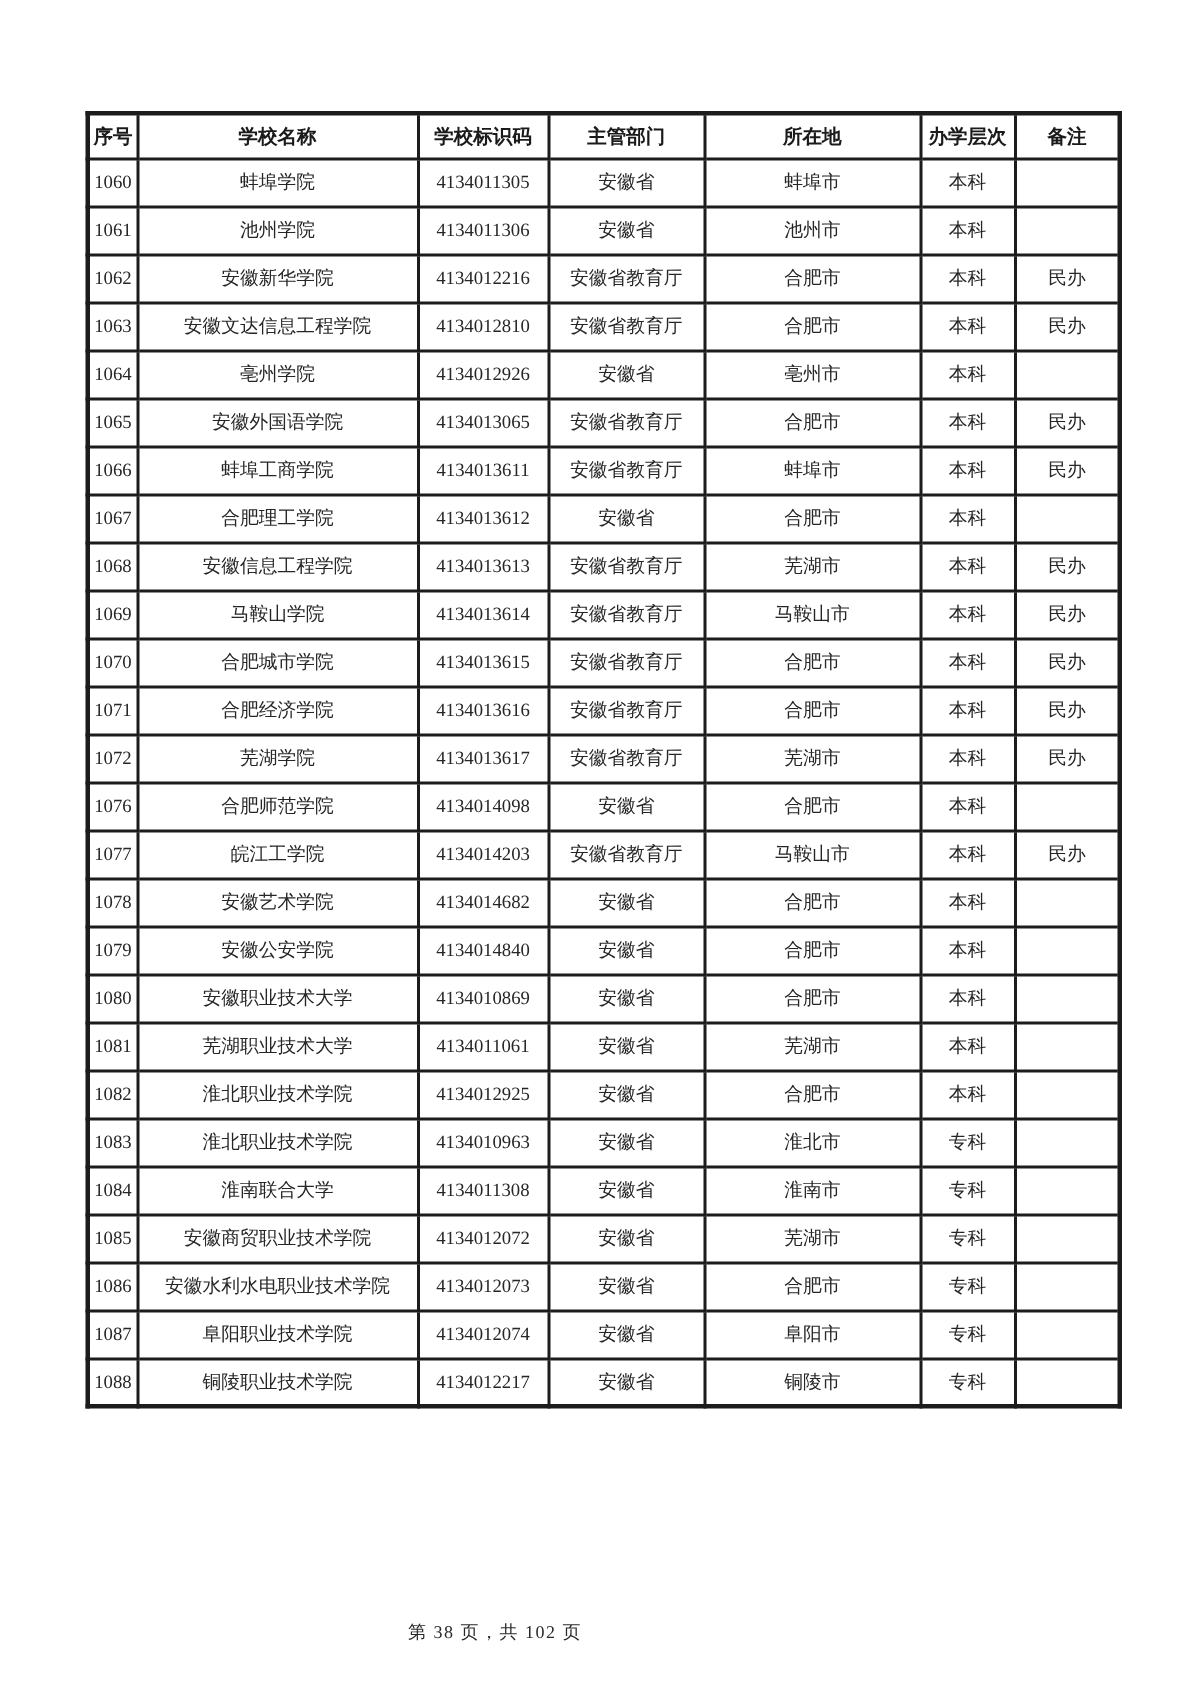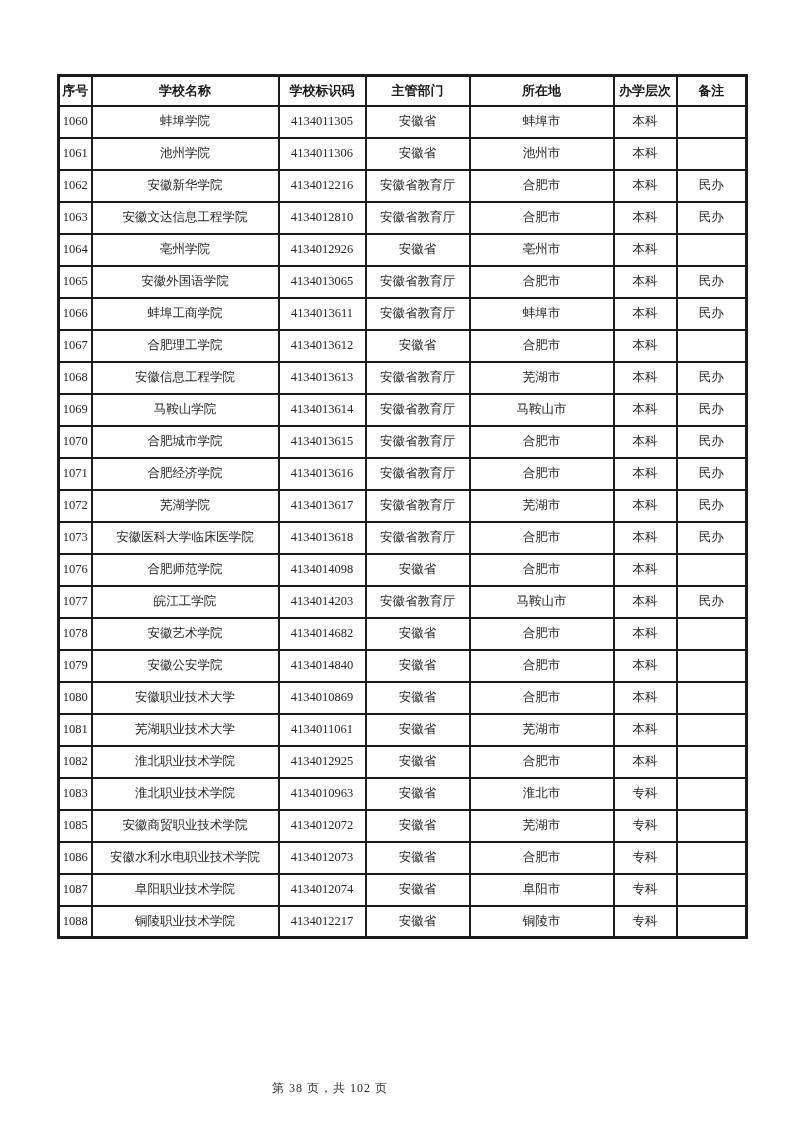--- a/index.html
+++ b/index.html
@@ -202,29 +202,20 @@
         <tr>
           <td>1072</td>
           <td>芜湖学院</td>
           <td>4134013617</td>
           <td>安徽省教育厅</td>
           <td>芜湖市</td>
           <td>本科</td>
           <td>民办</td>
         </tr>
         <tr>
-          <td>1073</td>
-          <td>安徽医科大学临床医学院</td>
-          <td>4134013618</td>
-          <td>安徽省教育厅</td>
-          <td>合肥市</td>
-          <td>本科</td>
-          <td>民办</td>
-        </tr>
-        <tr>
           <td>1076</td>
           <td>合肥师范学院</td>
           <td>4134014098</td>
           <td>安徽省</td>
           <td>合肥市</td>
           <td>本科</td>
           <td></td>
         </tr>
         <tr>
           <td>1077</td>
@@ -283,20 +274,29 @@
         <tr>
           <td>1083</td>
           <td>淮北职业技术学院</td>
           <td>4134010963</td>
           <td>安徽省</td>
           <td>淮北市</td>
           <td>专科</td>
           <td></td>
         </tr>
         <tr>
+          <td>1084</td>
+          <td>淮南联合大学</td>
+          <td>4134011308</td>
+          <td>安徽省</td>
+          <td>淮南市</td>
+          <td>专科</td>
+          <td></td>
+        </tr>
+        <tr>
           <td>1085</td>
           <td>安徽商贸职业技术学院</td>
           <td>4134012072</td>
           <td>安徽省</td>
           <td>芜湖市</td>
           <td>专科</td>
           <td></td>
         </tr>
         <tr>
           <td>1086</td>

